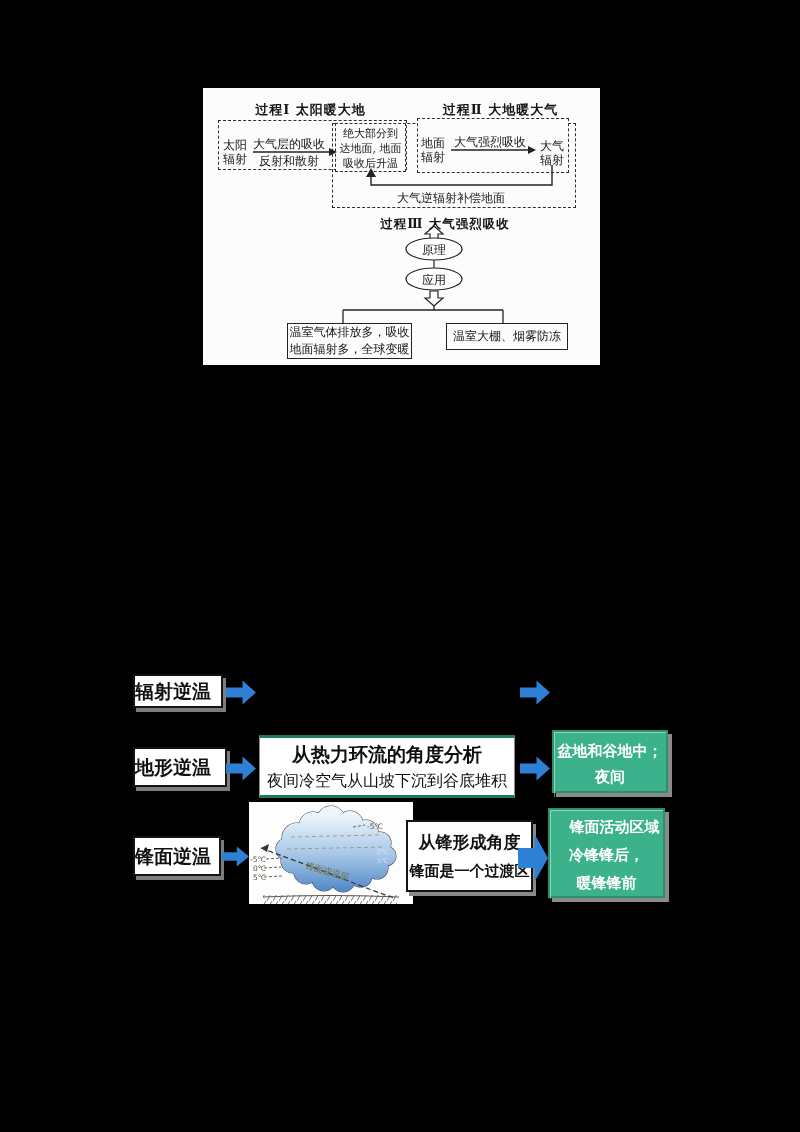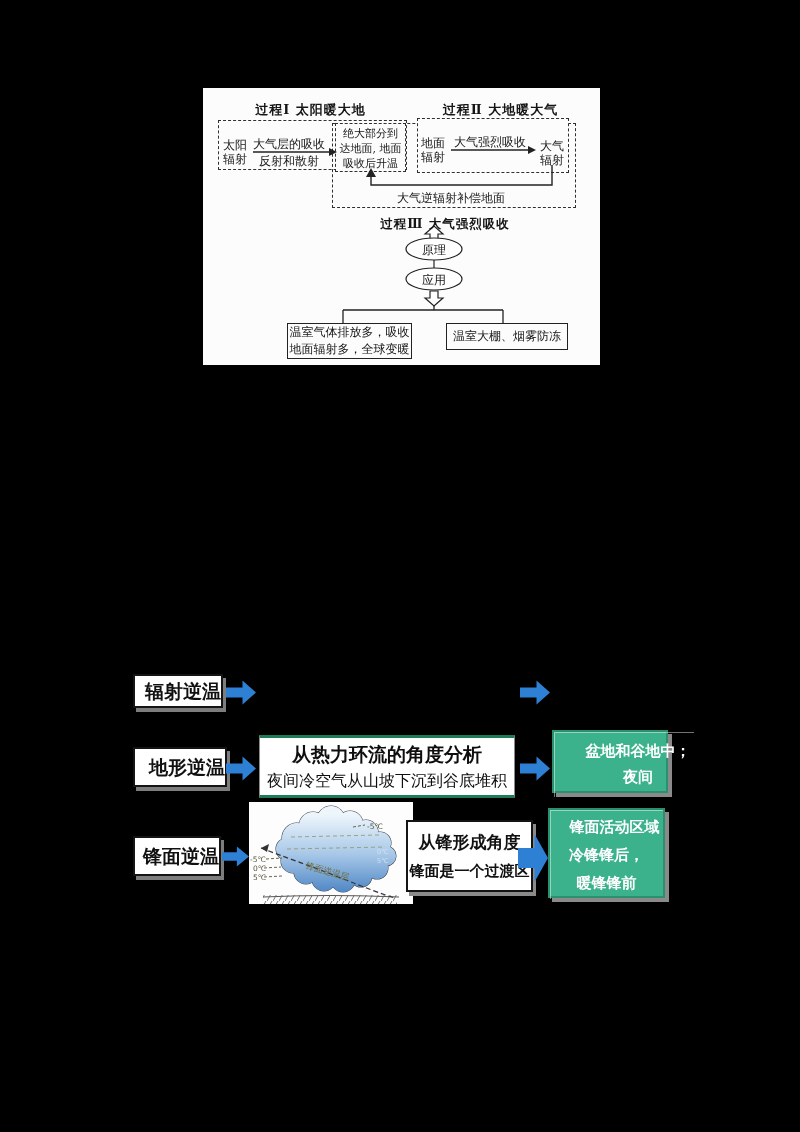--- a/index.html
+++ b/index.html
@@ -12,21 +12,21 @@
   .whitefill{background:#fcfcfc;}
   .t{position:absolute;text-align:center;line-height:1.2;}
   .svglayer{position:absolute;left:0;top:0;pointer-events:none;}
   .ptitle{font-size:13px;font-weight:bold;letter-spacing:1px;}
   .small{font-size:12px;}
   .boxline{font-size:11px;line-height:15px;}
   .appbox{position:absolute;border:1.5px solid #222;background:#fcfcfc;text-align:center;
           font-size:12px;line-height:17px;box-sizing:border-box;}
   
   .lbox{position:absolute;background:#fff;border:2px solid #141414;box-shadow:3px 4px 0 #7d7d7d;
-        color:#111;text-align:right;font-weight:600;box-sizing:border-box;}
+        color:#111;text-align:left;font-weight:600;box-sizing:border-box;}
   .mbox{position:absolute;background:#fff;border:1px solid #8a8a8a;
         border-top:3px solid #1f7a58;border-bottom:3px solid #1f7a58;
         color:#0e0e0e;text-align:center;box-sizing:border-box;}
   .mtitle{font-size:19px;font-weight:bold;margin-top:4px;}
   .mnote{font-weight:500;margin-top:3px;}
   .gbox{position:absolute;background:#3cb28c;border:2px solid #2b9070;color:#fff;
         box-shadow:4px 4px 0 #8a8a8a;text-align:center;font-weight:bold;font-size:15px;
         box-sizing:border-box;}
   .gbox .inner{box-shadow:inset 1px 1px 0 rgba(255,255,255,.45);width:100%;height:100%;}
   .barrow{position:absolute;background:#2d80d3;
@@ -118,21 +118,21 @@
   <div class="barrow" style="left:520px;top:680px;width:30px;height:25px;"></div>
 
   <div class="lbox" style="left:133px;top:747px;width:94px;height:40px;font-size:19px;line-height:37px;">地形逆温</div>
   <div class="barrow" style="left:226px;top:756px;width:30px;height:25px;"></div>
   <div class="mbox" style="left:259px;top:735px;width:256px;height:63px;">
     <div class="mtitle">从热力环流的角度分析</div>
     <div class="mnote" style="font-size:16px;">夜间冷空气从山坡下沉到谷底堆积</div>
   </div>
   <div class="barrow" style="left:520px;top:756px;width:30px;height:25px;"></div>
   <div class="gbox" style="left:552px;top:730px;width:116px;height:63px;">
-    <div class="inner" style="padding-top:6px;padding-left:28px;">
+    <div class="inner" style="padding-top:6px;">
       <div style="line-height:26px;">盆地和谷地中；</div>
       <div style="line-height:26px;">夜间</div>
     </div>
   </div>
 
   <div class="lbox" style="left:133px;top:836px;width:88px;height:40px;font-size:19px;line-height:37px;">锋面逆温</div>
   <div class="barrow" style="left:222px;top:846px;width:27px;height:21px;"></div>
 
   <div class="cloudpanel" style="left:249px;top:802px;width:164px;height:102px;">
     <svg width="164" height="102" viewBox="0 0 164 102">

